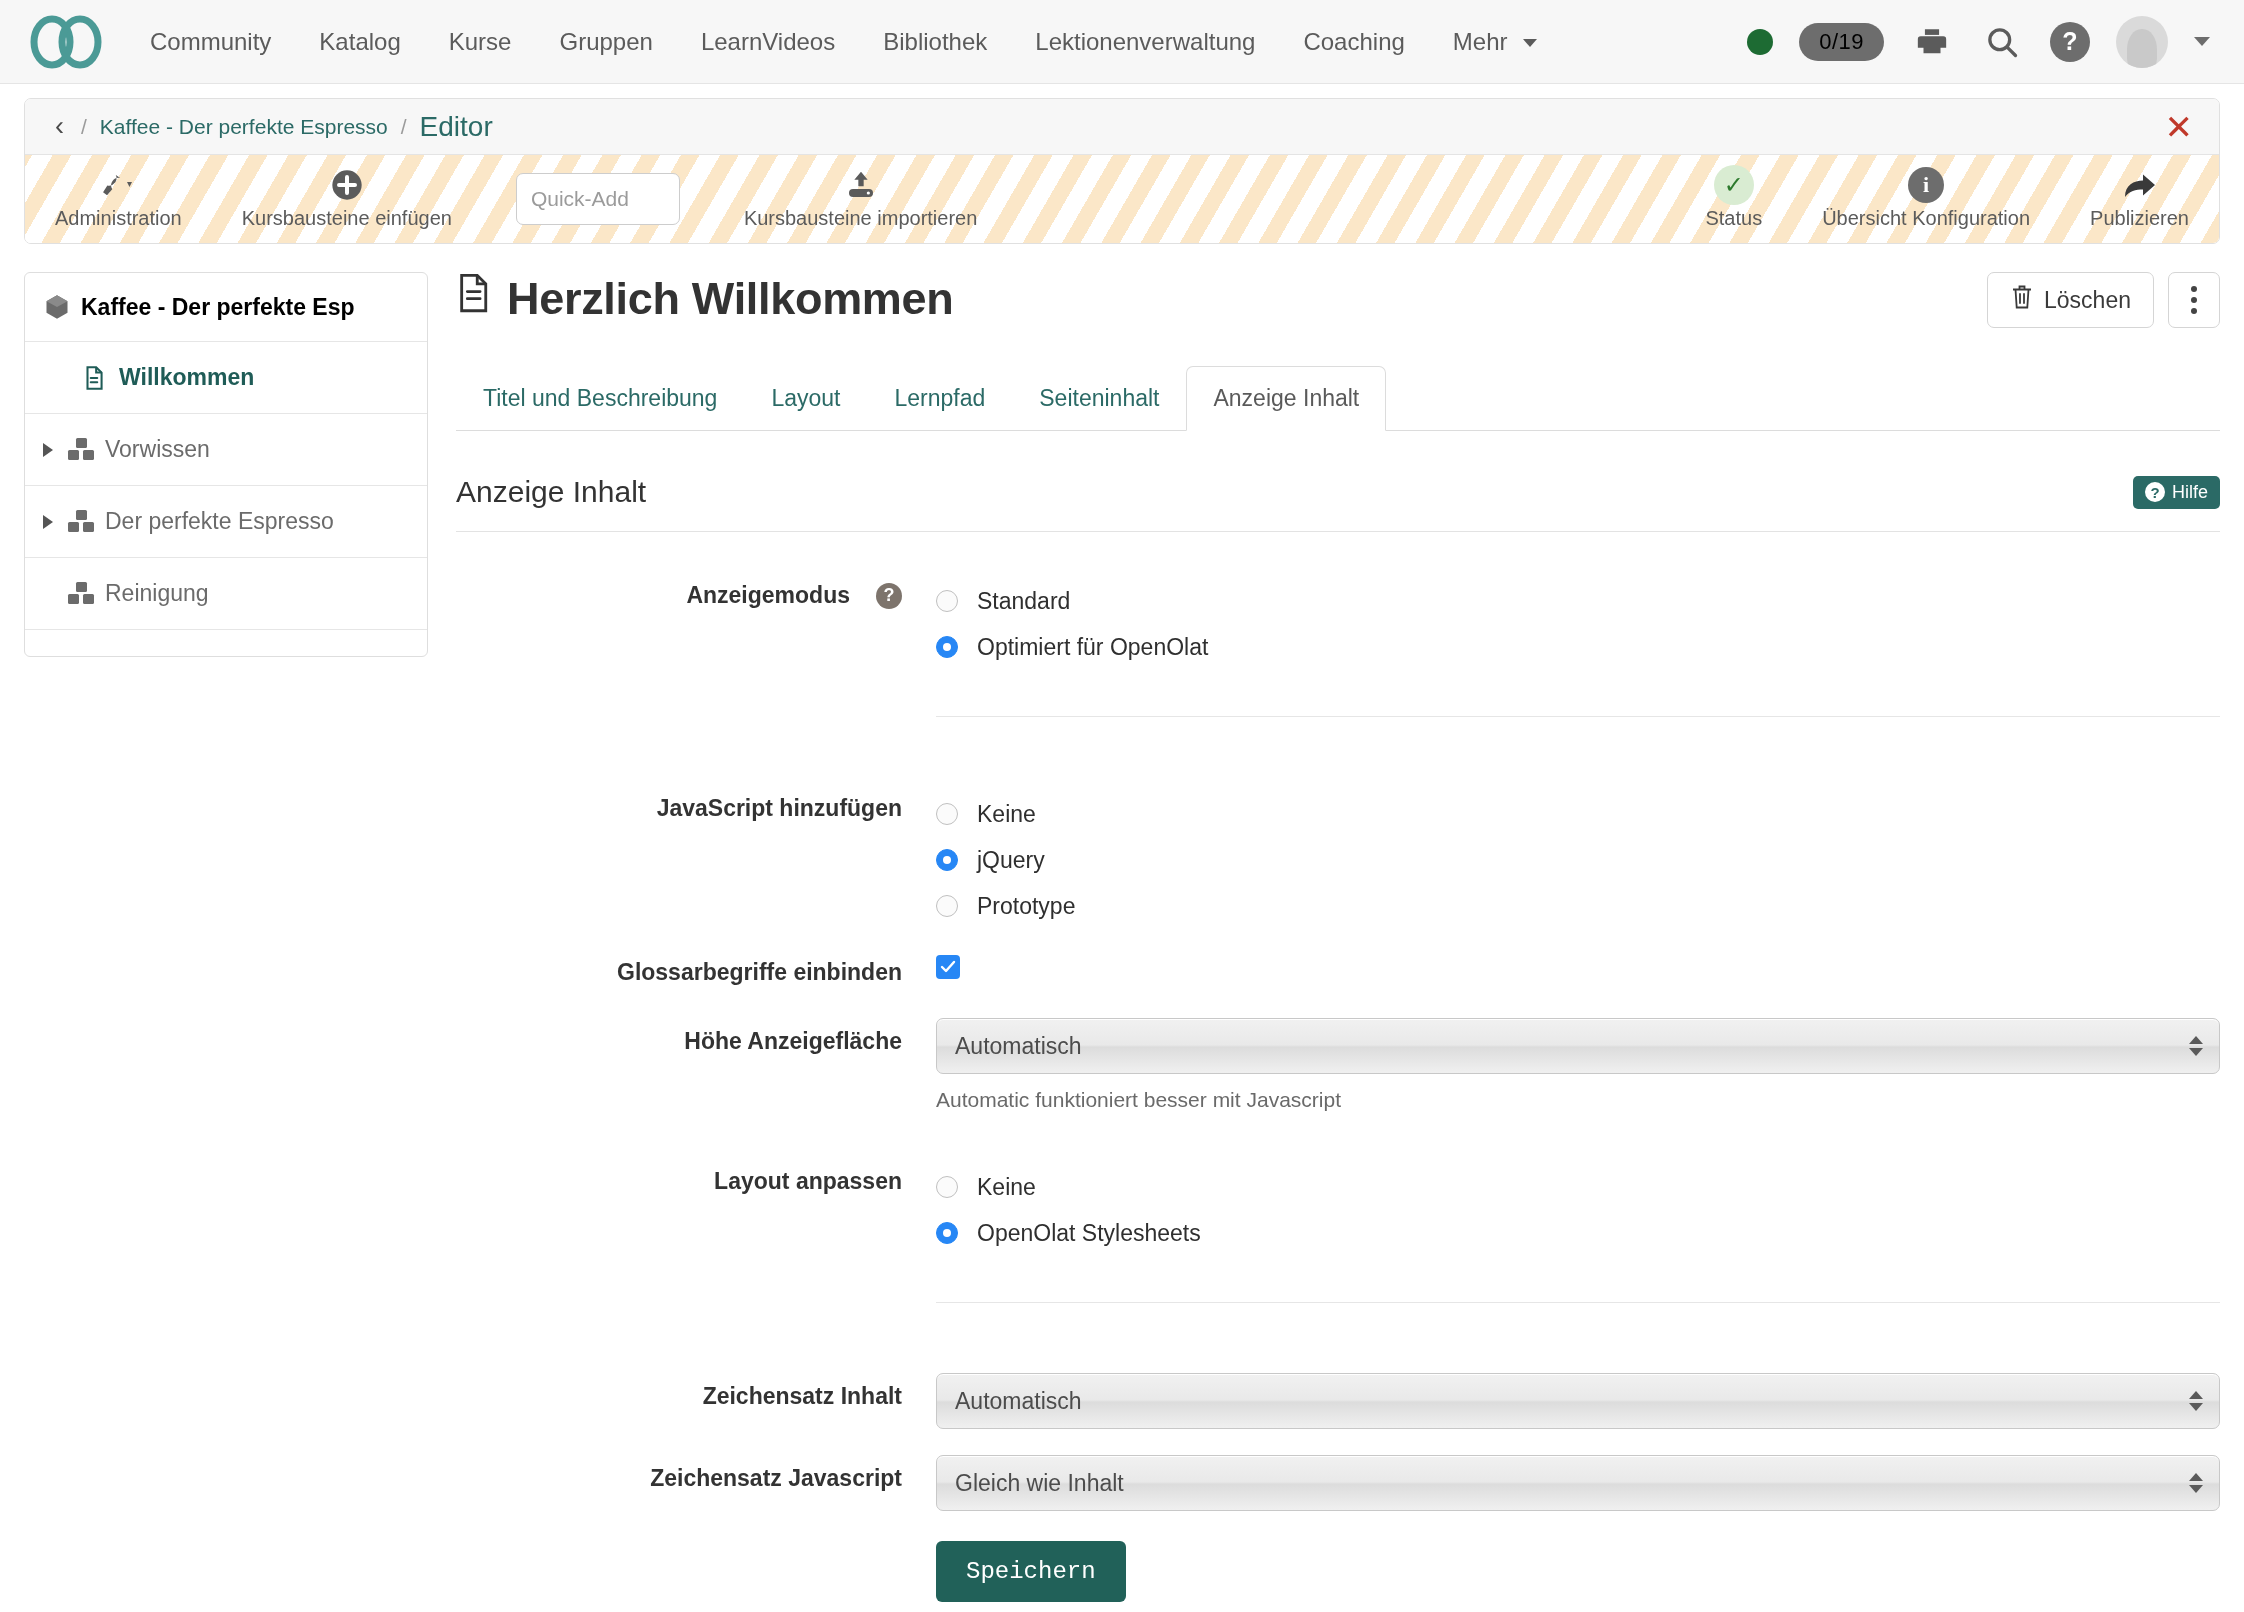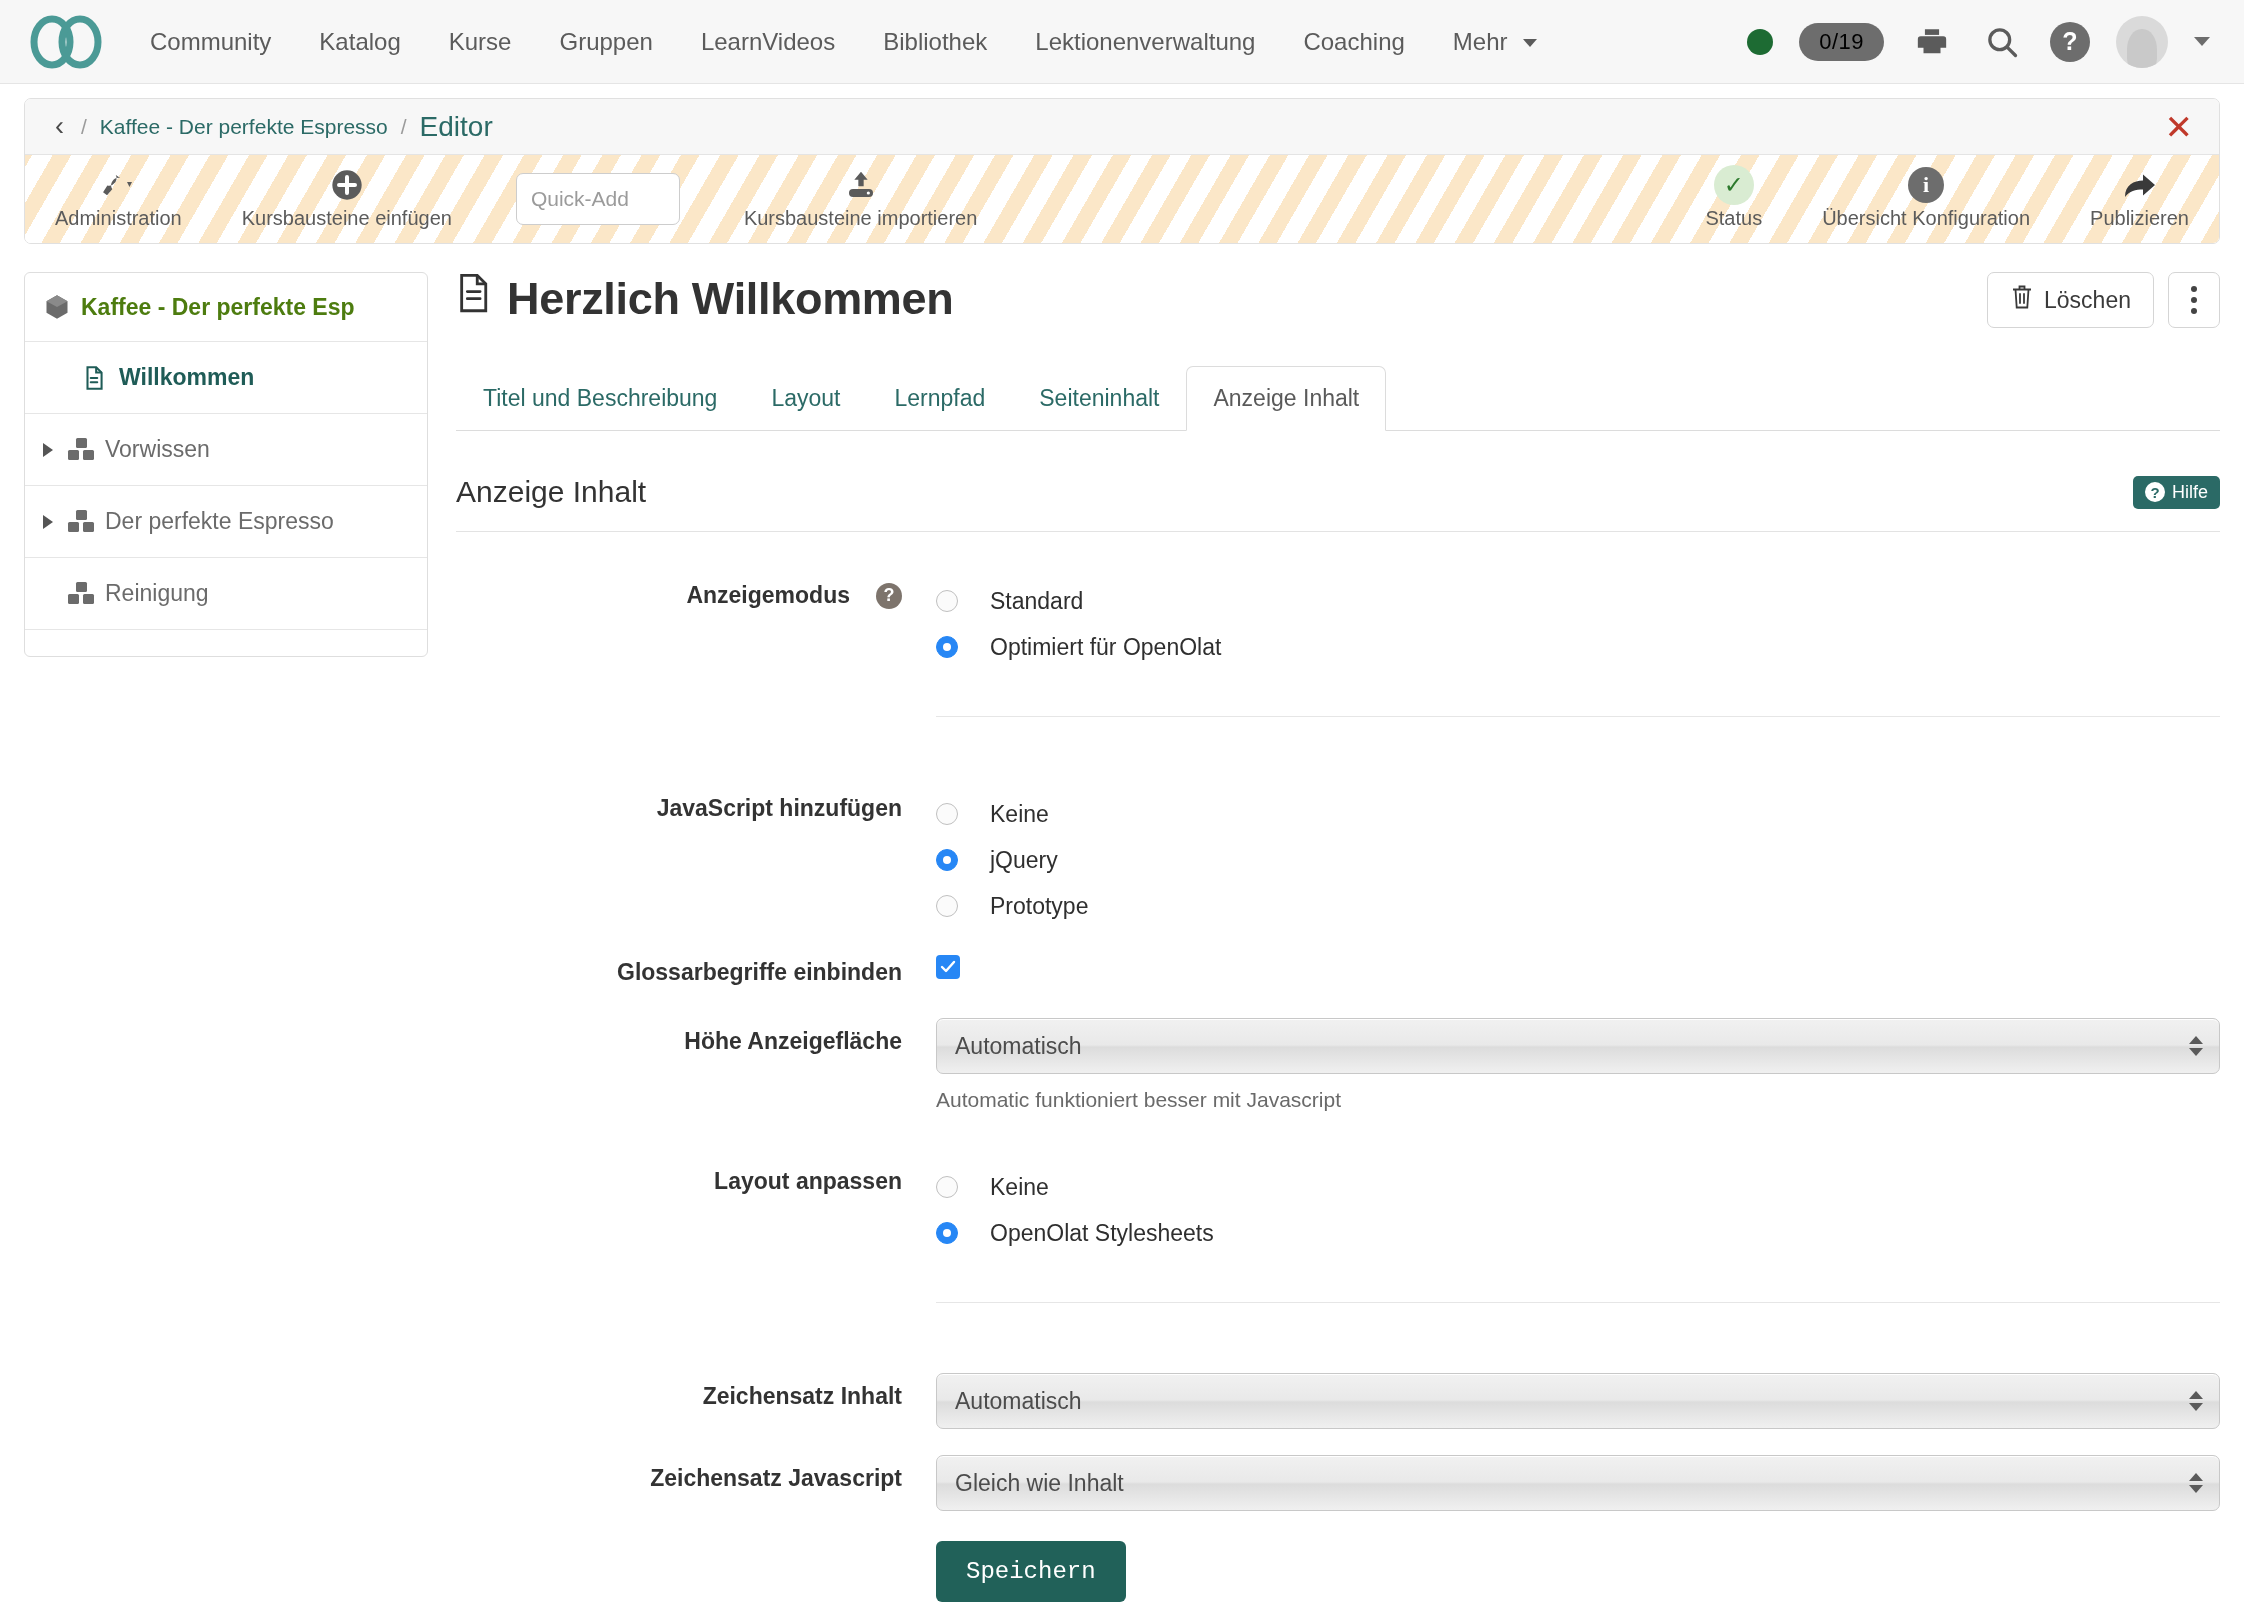--- a/index.html
+++ b/index.html
@@ -177,21 +177,21 @@
     border: 1px solid #dedede;
     border-radius: 6px;
     background: #fff;
     overflow: hidden;
     align-self: flex-start;
   }
   .tree-root {
     display: flex; align-items: center;
     padding: 20px 18px;
     border-bottom: 1px solid #e6e6e6;
-    font-size: 23px; font-weight: bold; color: #4d7c0f;
+    font-size: 23px; font-weight: bold; color: #000000;
     cursor: pointer;
   }
   .tree-row {
     display: flex; align-items: center;
     padding: 22px 18px;
     border-bottom: 1px solid #e6e6e6;
     font-size: 23px; color: #6b6b6b;
     cursor: pointer;
   }
   .tree-row.active { color: #1f5c57; font-weight: bold; }
@@ -308,21 +308,21 @@
     width: 26px; height: 26px; border-radius: 50%;
     background: #7d746c; color: #fff;
     font-size: 18px; font-weight: bold;
     display:flex; align-items:center; justify-content:center;
     cursor: pointer; flex: 0 0 26px;
   }
   .fctrl { flex: 1; min-width: 0; }
 
   .radio-line {
     display: flex; align-items: center;
-    gap: 32px;
+    gap: 19px;
     height: 46px;
     cursor: pointer;
   }
   .radio {
     width: 22px; height: 22px; border-radius: 50%;
     border: 1px solid #c0c0c0; background: #fbfbfb;
     flex: 0 0 22px;
     position: relative;
   }
   .radio.on {

